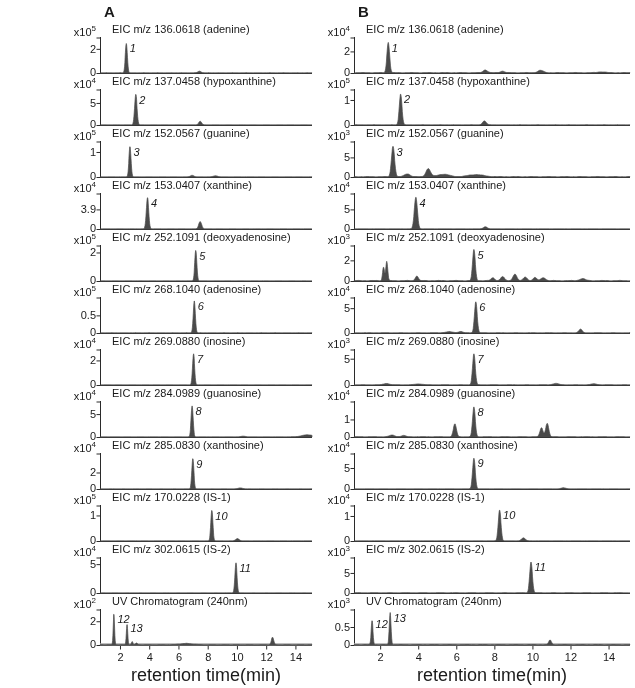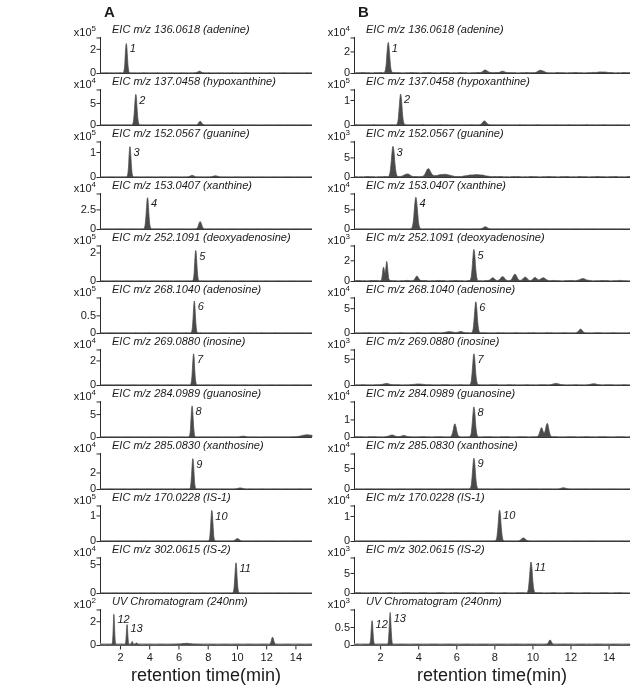--- a/index.html
+++ b/index.html
@@ -7,21 +7,21 @@
   #figure{position:relative;width:635px;height:688px;padding-left:0;}
   .columns-row{display:flex;flex-direction:row;padding-left:52px;}
   .column{display:flex;flex-direction:column;}
   .col-header{height:22px;font-size:15px;font-weight:bold;line-height:24px;}
   .panel{position:relative;display:flex;flex-direction:row;height:52px;}
   .gutter{position:relative;flex:none;height:52px;}
   .yscale{position:absolute;top:1px;right:4px;font-size:11px;white-space:nowrap;line-height:12px;}
   .yscale sup{font-size:8px;}
   .ylab{position:absolute;right:4px;font-size:11px;line-height:11px;}
   .plotwrap{position:relative;flex:none;height:52px;}
-  .ptitle{position:absolute;top:1px;left:12px;font-size:11px;font-style:italic;white-space:nowrap;line-height:13px;}
+  .ptitle{position:absolute;top:1px;left:12px;font-size:11px;white-space:nowrap;line-height:13px;}
   .plotsvg{position:absolute;left:0;top:15px;overflow:visible;display:block;}
   svg{overflow:visible;}
   .xaxis-svg{display:block;overflow:visible;}
   .xaxis-title{font-size:18px;text-align:center;margin-top:1px;}
   .trace{fill:#4a4a4a;stroke:#4a4a4a;stroke-width:0.7;}
   .axisline{stroke:#2b2b2b;stroke-width:1;}
   .uvbase{stroke:#a8a8a8;stroke-width:2.2;}
   .peaknum{font-size:11px;font-style:italic;fill:#1a1a1a;}
   .xticklab{font-size:11px;fill:#1a1a1a;}
 </style>
@@ -85,21 +85,21 @@
               <line x1="-3.5" y1="11.482758620689653" x2="0.5" y2="11.482758620689653" class="axisline"></line>
               <line x1="-3.5" y1="36.5" x2="0.5" y2="36.5" class="axisline"></line>
               <path d="M0,36.0L0.0,35.9L0.3,35.9L0.6,35.9L0.9,35.9L1.2,35.9L1.5,35.9L1.8,36.0L2.0,36.0L2.3,36.0L2.6,36.0L2.9,36.0L3.2,36.0L3.5,36.0L3.8,36.0L4.1,36.0L4.4,36.0L4.7,36.0L5.0,36.0L5.3,36.0L5.6,36.0L5.8,36.0L6.1,36.0L6.4,36.0L6.7,36.0L7.0,36.0L7.3,36.0L7.6,36.0L7.9,36.0L8.2,35.9L8.5,35.9L8.8,35.9L9.1,35.9L9.4,35.9L9.6,35.9L9.9,35.9L10.2,35.9L10.5,35.9L10.8,35.9L11.1,35.9L11.4,35.9L11.7,35.9L12.0,35.9L12.3,35.9L12.6,35.9L12.9,35.9L13.2,35.9L13.5,35.9L13.7,35.9L14.0,35.9L14.3,35.9L14.6,35.9L14.9,35.9L15.2,36.0L15.5,36.0L15.8,36.0L16.1,36.0L16.4,36.0L16.7,36.0L17.0,36.0L17.3,36.0L17.5,36.0L17.8,36.0L18.1,36.0L18.4,36.0L18.7,36.0L19.0,35.9L19.3,35.9L19.6,35.9L19.9,35.9L20.2,36.0L20.5,36.0L20.8,36.0L21.1,36.0L21.3,35.9L21.6,35.9L21.9,35.9L22.2,35.9L22.5,35.9L22.8,35.9L23.1,35.9L23.4,35.9L23.7,35.9L24.0,35.9L24.3,35.9L24.6,35.9L24.9,35.9L25.1,35.9L25.4,35.9L25.7,35.9L26.0,35.9L26.3,35.9L26.6,35.8L26.9,35.6L27.2,35.2L27.5,34.3L27.8,32.9L28.1,30.5L28.4,27.1L28.7,22.6L28.9,17.5L29.2,12.4L29.5,8.2L29.8,5.8L30.1,5.8L30.4,8.2L30.7,12.4L31.0,17.5L31.3,22.6L31.6,27.1L31.9,30.5L32.2,32.9L32.5,34.3L32.8,35.2L33.0,35.6L33.3,35.8L33.6,35.9L33.9,35.9L34.2,35.9L34.5,35.9L34.8,35.9L35.1,35.9L35.4,35.9L35.7,35.9L36.0,35.9L36.3,35.9L36.6,35.9L36.8,35.9L37.1,35.9L37.4,35.9L37.7,35.9L38.0,35.9L38.3,35.9L38.6,35.9L38.9,35.9L39.2,35.9L39.5,36.0L39.8,36.0L40.1,36.0L40.4,36.0L40.6,36.0L40.9,36.0L41.2,36.0L41.5,36.0L41.8,36.0L42.1,36.0L42.4,36.0L42.7,36.0L43.0,36.0L43.3,36.0L43.6,36.0L43.9,36.0L44.2,36.0L44.4,36.0L44.7,36.0L45.0,36.0L45.3,36.0L45.6,35.9L45.9,35.9L46.2,35.9L46.5,35.9L46.8,35.9L47.1,35.9L47.4,35.9L47.7,35.9L48.0,35.9L48.2,35.9L48.5,35.9L48.8,35.9L49.1,35.9L49.4,35.9L49.7,35.9L50.0,35.9L50.3,35.9L50.6,35.9L50.9,35.9L51.2,35.9L51.5,35.9L51.8,35.9L52.0,35.9L52.3,35.9L52.6,36.0L52.9,36.0L53.2,36.0L53.5,36.0L53.8,36.0L54.1,36.0L54.4,36.0L54.7,36.0L55.0,36.0L55.3,36.0L55.6,36.0L55.9,36.0L56.1,36.0L56.4,36.0L56.7,36.0L57.0,36.0L57.3,36.0L57.6,36.0L57.9,36.0L58.2,36.0L58.5,36.0L58.8,36.0L59.1,35.9L59.4,35.9L59.7,35.9L59.9,35.9L60.2,35.9L60.5,35.9L60.8,35.9L61.1,35.9L61.4,35.9L61.7,35.9L62.0,35.9L62.3,35.9L62.6,35.9L62.9,35.9L63.2,35.9L63.5,35.9L63.7,35.9L64.0,35.9L64.3,35.9L64.6,35.9L64.9,35.9L65.2,35.9L65.5,35.9L65.8,35.9L66.1,36.0L66.4,36.0L66.7,36.0L67.0,36.0L67.3,36.0L67.5,36.0L67.8,36.0L68.1,36.0L68.4,36.0L68.7,36.0L69.0,36.0L69.3,36.0L69.6,36.0L69.9,35.9L70.2,35.9L70.5,35.9L70.8,35.9L71.1,35.9L71.3,35.9L71.6,35.9L71.9,35.9L72.2,35.9L72.5,35.9L72.8,35.9L73.1,35.9L73.4,35.9L73.7,35.9L74.0,35.9L74.3,35.9L74.6,35.9L74.9,35.9L75.2,35.9L75.4,35.9L75.7,35.9L76.0,35.9L76.3,35.9L76.6,35.9L76.9,36.0L77.2,36.0L77.5,36.0L77.8,36.0L78.1,36.0L78.4,36.0L78.7,36.0L79.0,36.0L79.2,36.0L79.5,36.0L79.8,36.0L80.1,36.0L80.4,36.0L80.7,36.0L81.0,36.0L81.3,36.0L81.6,36.0L81.9,36.0L82.2,36.0L82.5,36.0L82.8,36.0L83.0,35.9L83.3,35.9L83.6,35.9L83.9,35.9L84.2,35.9L84.5,35.9L84.8,35.9L85.1,35.9L85.4,35.9L85.7,35.9L86.0,35.9L86.3,35.9L86.6,35.9L86.8,35.9L87.1,35.9L87.4,35.9L87.7,35.8L88.0,35.8L88.3,35.7L88.6,35.7L88.9,35.6L89.2,35.5L89.5,35.4L89.8,35.3L90.1,35.1L90.4,35.0L90.6,34.8L90.9,34.7L91.2,34.5L91.5,34.4L91.8,34.4L92.1,34.3L92.4,34.4L92.7,34.4L93.0,34.5L93.3,34.6L93.6,34.8L93.9,35.0L94.2,35.1L94.4,35.3L94.7,35.4L95.0,35.6L95.3,35.7L95.6,35.7L95.9,35.8L96.2,35.8L96.5,35.9L96.8,35.9L97.1,35.9L97.4,35.9L97.7,35.9L98.0,35.9L98.3,35.9L98.5,35.9L98.8,35.9L99.1,35.9L99.4,35.9L99.7,35.9L100.0,35.9L100.3,35.9L100.6,35.9L100.9,35.9L101.2,35.9L101.5,35.9L101.8,35.9L102.1,35.9L102.3,35.9L102.6,35.9L102.9,35.9L103.2,35.9L103.5,36.0L103.8,36.0L104.1,36.0L104.4,36.0L104.7,36.0L105.0,36.0L105.3,36.0L105.6,36.0L105.9,36.0L106.1,36.0L106.4,36.0L106.7,36.0L107.0,36.0L107.3,35.9L107.6,35.9L107.9,35.9L108.2,35.9L108.5,35.9L108.8,35.9L109.1,35.9L109.4,35.9L109.7,35.9L109.9,35.9L110.2,35.9L110.5,35.8L110.8,35.8L111.1,35.7L111.4,35.7L111.7,35.6L112.0,35.6L112.3,35.5L112.6,35.4L112.9,35.3L113.2,35.2L113.5,35.2L113.7,35.1L114.0,35.0L114.3,34.9L114.6,34.9L114.9,34.8L115.2,34.8L115.5,34.8L115.8,34.8L116.1,34.8L116.4,34.9L116.7,34.9L117.0,35.0L117.3,35.1L117.6,35.2L117.8,35.3L118.1,35.4L118.4,35.5L118.7,35.6L119.0,35.7L119.3,35.7L119.6,35.8L119.9,35.8L120.2,35.8L120.5,35.9L120.8,35.9L121.1,35.9L121.4,35.9L121.6,35.9L121.9,35.9L122.2,35.9L122.5,35.9L122.8,35.9L123.1,35.9L123.4,35.9L123.7,35.9L124.0,35.9L124.3,35.9L124.6,35.9L124.9,35.9L125.2,35.9L125.4,35.9L125.7,35.9L126.0,35.9L126.3,35.9L126.6,35.9L126.9,35.9L127.2,35.9L127.5,35.9L127.8,36.0L128.1,36.0L128.4,36.0L128.7,36.0L129.0,36.0L129.2,36.0L129.5,36.0L129.8,36.0L130.1,36.0L130.4,36.0L130.7,36.0L131.0,36.0L131.3,36.0L131.6,36.0L131.9,36.0L132.2,36.0L132.5,36.0L132.8,36.0L133.0,36.0L133.3,36.0L133.6,36.0L133.9,35.9L134.2,35.9L134.5,35.9L134.8,35.9L135.1,35.9L135.4,35.9L135.7,35.9L136.0,35.9L136.3,35.9L136.6,35.9L136.8,35.9L137.1,35.9L137.4,35.9L137.7,35.9L138.0,35.9L138.3,35.9L138.6,35.9L138.9,35.9L139.2,35.9L139.5,35.9L139.8,35.9L140.1,35.9L140.4,35.9L140.7,35.9L140.9,35.9L141.2,36.0L141.5,36.0L141.8,36.0L142.1,36.0L142.4,36.0L142.7,36.0L143.0,36.0L143.3,36.0L143.6,36.0L143.9,36.0L144.2,36.0L144.5,36.0L144.7,36.0L145.0,35.9L145.3,35.9L145.6,35.9L145.9,35.9L146.2,36.0L146.5,36.0L146.8,36.0L147.1,35.9L147.4,35.9L147.7,35.9L148.0,35.9L148.3,35.9L148.5,35.9L148.8,35.9L149.1,35.9L149.4,35.9L149.7,35.9L150.0,35.9L150.3,35.9L150.6,35.9L150.9,35.9L151.2,35.9L151.5,35.9L151.8,35.9L152.1,35.9L152.3,35.9L152.6,35.9L152.9,35.9L153.2,35.9L153.5,35.9L153.8,35.9L154.1,35.9L154.4,36.0L154.7,36.0L155.0,36.0L155.3,36.0L155.6,36.0L155.9,36.0L156.1,36.0L156.4,36.0L156.7,36.0L157.0,36.0L157.3,36.0L157.6,36.0L157.9,36.0L158.2,35.9L158.5,35.9L158.8,35.9L159.1,35.9L159.4,35.9L159.7,35.9L160.0,35.9L160.2,35.9L160.5,35.9L160.8,35.9L161.1,35.9L161.4,35.9L161.7,35.9L162.0,35.9L162.3,35.9L162.6,35.9L162.9,35.9L163.2,35.9L163.5,35.9L163.8,35.9L164.0,35.9L164.3,35.9L164.6,35.9L164.9,35.9L165.2,36.0L165.5,36.0L165.8,36.0L166.1,36.0L166.4,36.0L166.7,36.0L167.0,36.0L167.3,36.0L167.6,36.0L167.8,36.0L168.1,36.0L168.4,36.0L168.7,36.0L169.0,36.0L169.3,36.0L169.6,36.0L169.9,36.0L170.2,36.0L170.5,36.0L170.8,36.0L171.1,36.0L171.4,36.0L171.6,35.9L171.9,35.9L172.2,35.9L172.5,35.9L172.8,35.9L173.1,35.9L173.4,35.9L173.7,35.9L174.0,35.9L174.3,35.9L174.6,35.9L174.9,35.9L175.2,35.9L175.4,35.9L175.7,35.9L176.0,35.9L176.3,35.9L176.6,35.9L176.9,35.9L177.2,35.9L177.5,35.9L177.8,35.9L178.1,35.9L178.4,35.9L178.7,36.0L179.0,36.0L179.2,36.0L179.5,36.0L179.8,36.0L180.1,36.0L180.4,36.0L180.7,36.0L181.0,36.0L181.3,36.0L181.6,36.0L181.9,36.0L182.2,36.0L182.5,36.0L182.8,36.0L183.1,36.0L183.3,36.0L183.6,36.0L183.9,36.0L184.2,36.0L184.5,36.0L184.8,35.9L185.1,35.9L185.4,35.9L185.7,35.9L186.0,35.9L186.3,35.9L186.6,35.9L186.9,35.9L187.1,35.9L187.4,35.9L187.7,35.9L188.0,35.9L188.3,35.9L188.6,35.9L188.9,35.9L189.2,35.9L189.5,35.9L189.8,35.9L190.1,35.9L190.4,35.9L190.7,35.9L190.9,35.9L191.2,35.9L191.5,35.9L191.8,35.9L192.1,36.0L192.4,36.0L192.7,36.0L193.0,36.0L193.3,36.0L193.6,36.0L193.9,36.0L194.2,36.0L194.5,36.0L194.7,36.0L195.0,36.0L195.3,36.0L195.6,35.9L195.9,35.9L196.2,35.9L196.5,35.9L196.8,35.9L197.1,35.9L197.4,35.9L197.7,35.9L198.0,35.9L198.3,35.9L198.5,35.9L198.8,35.9L199.1,35.9L199.4,35.9L199.7,35.9L200.0,35.9L200.3,35.9L200.6,35.9L200.9,35.9L201.2,35.9L201.5,35.9L201.8,35.9L202.1,35.9L202.4,35.9L202.6,36.0L202.9,36.0L203.2,36.0L203.5,36.0L203.8,36.0L204.1,36.0L204.4,36.0L204.7,36.0L205.0,36.0L205.3,36.0L205.6,36.0L205.9,36.0L206.2,36.0L206.4,36.0L206.7,36.0L207.0,36.0L207.3,36.0L207.6,36.0L207.9,36.0L208.2,36.0L208.5,36.0L208.8,36.0L209.1,35.9L209.4,35.9L209.7,35.9L210.0,35.9L210.2,35.9L210.5,35.9L210.8,35.9L211.1,35.9L211.4,35.9L211.7,35.9L212.0,35.9L212,36.0Z" class="trace"></path>
               <text x="33.5" y="14.6" class="peaknum">3</text>
             </svg>
           </div>
         </div>
         <div class="panel">
           <div class="gutter" style="width: 48px;">
             <div class="yscale"><span>x10</span><sup>4</sup></div>
-            <div class="ylab" style="top: 26.3913px;">2.5</div>
+            <div class="ylab" style="top: 26.3913px;">3.9</div>
             <div class="ylab" style="top: 45px;">0</div>
           </div>
           <div class="plotwrap" style="width: 212px;">
             <div class="ptitle">EIC m/z 153.0407 (xanthine)</div>
             <svg class="plotsvg" width="212" height="37">
               <line x1="0.5" y1="0" x2="0.5" y2="37" class="axisline"></line>
               <line x1="0" y1="36.5" x2="212" y2="36.5" class="axisline"></line>
               <line x1="-3.5" y1="1" x2="0.5" y2="1" class="axisline"></line>
               <line x1="-3.5" y1="16.891304347826082" x2="0.5" y2="16.891304347826082" class="axisline"></line>
               <line x1="-3.5" y1="36.5" x2="0.5" y2="36.5" class="axisline"></line>

